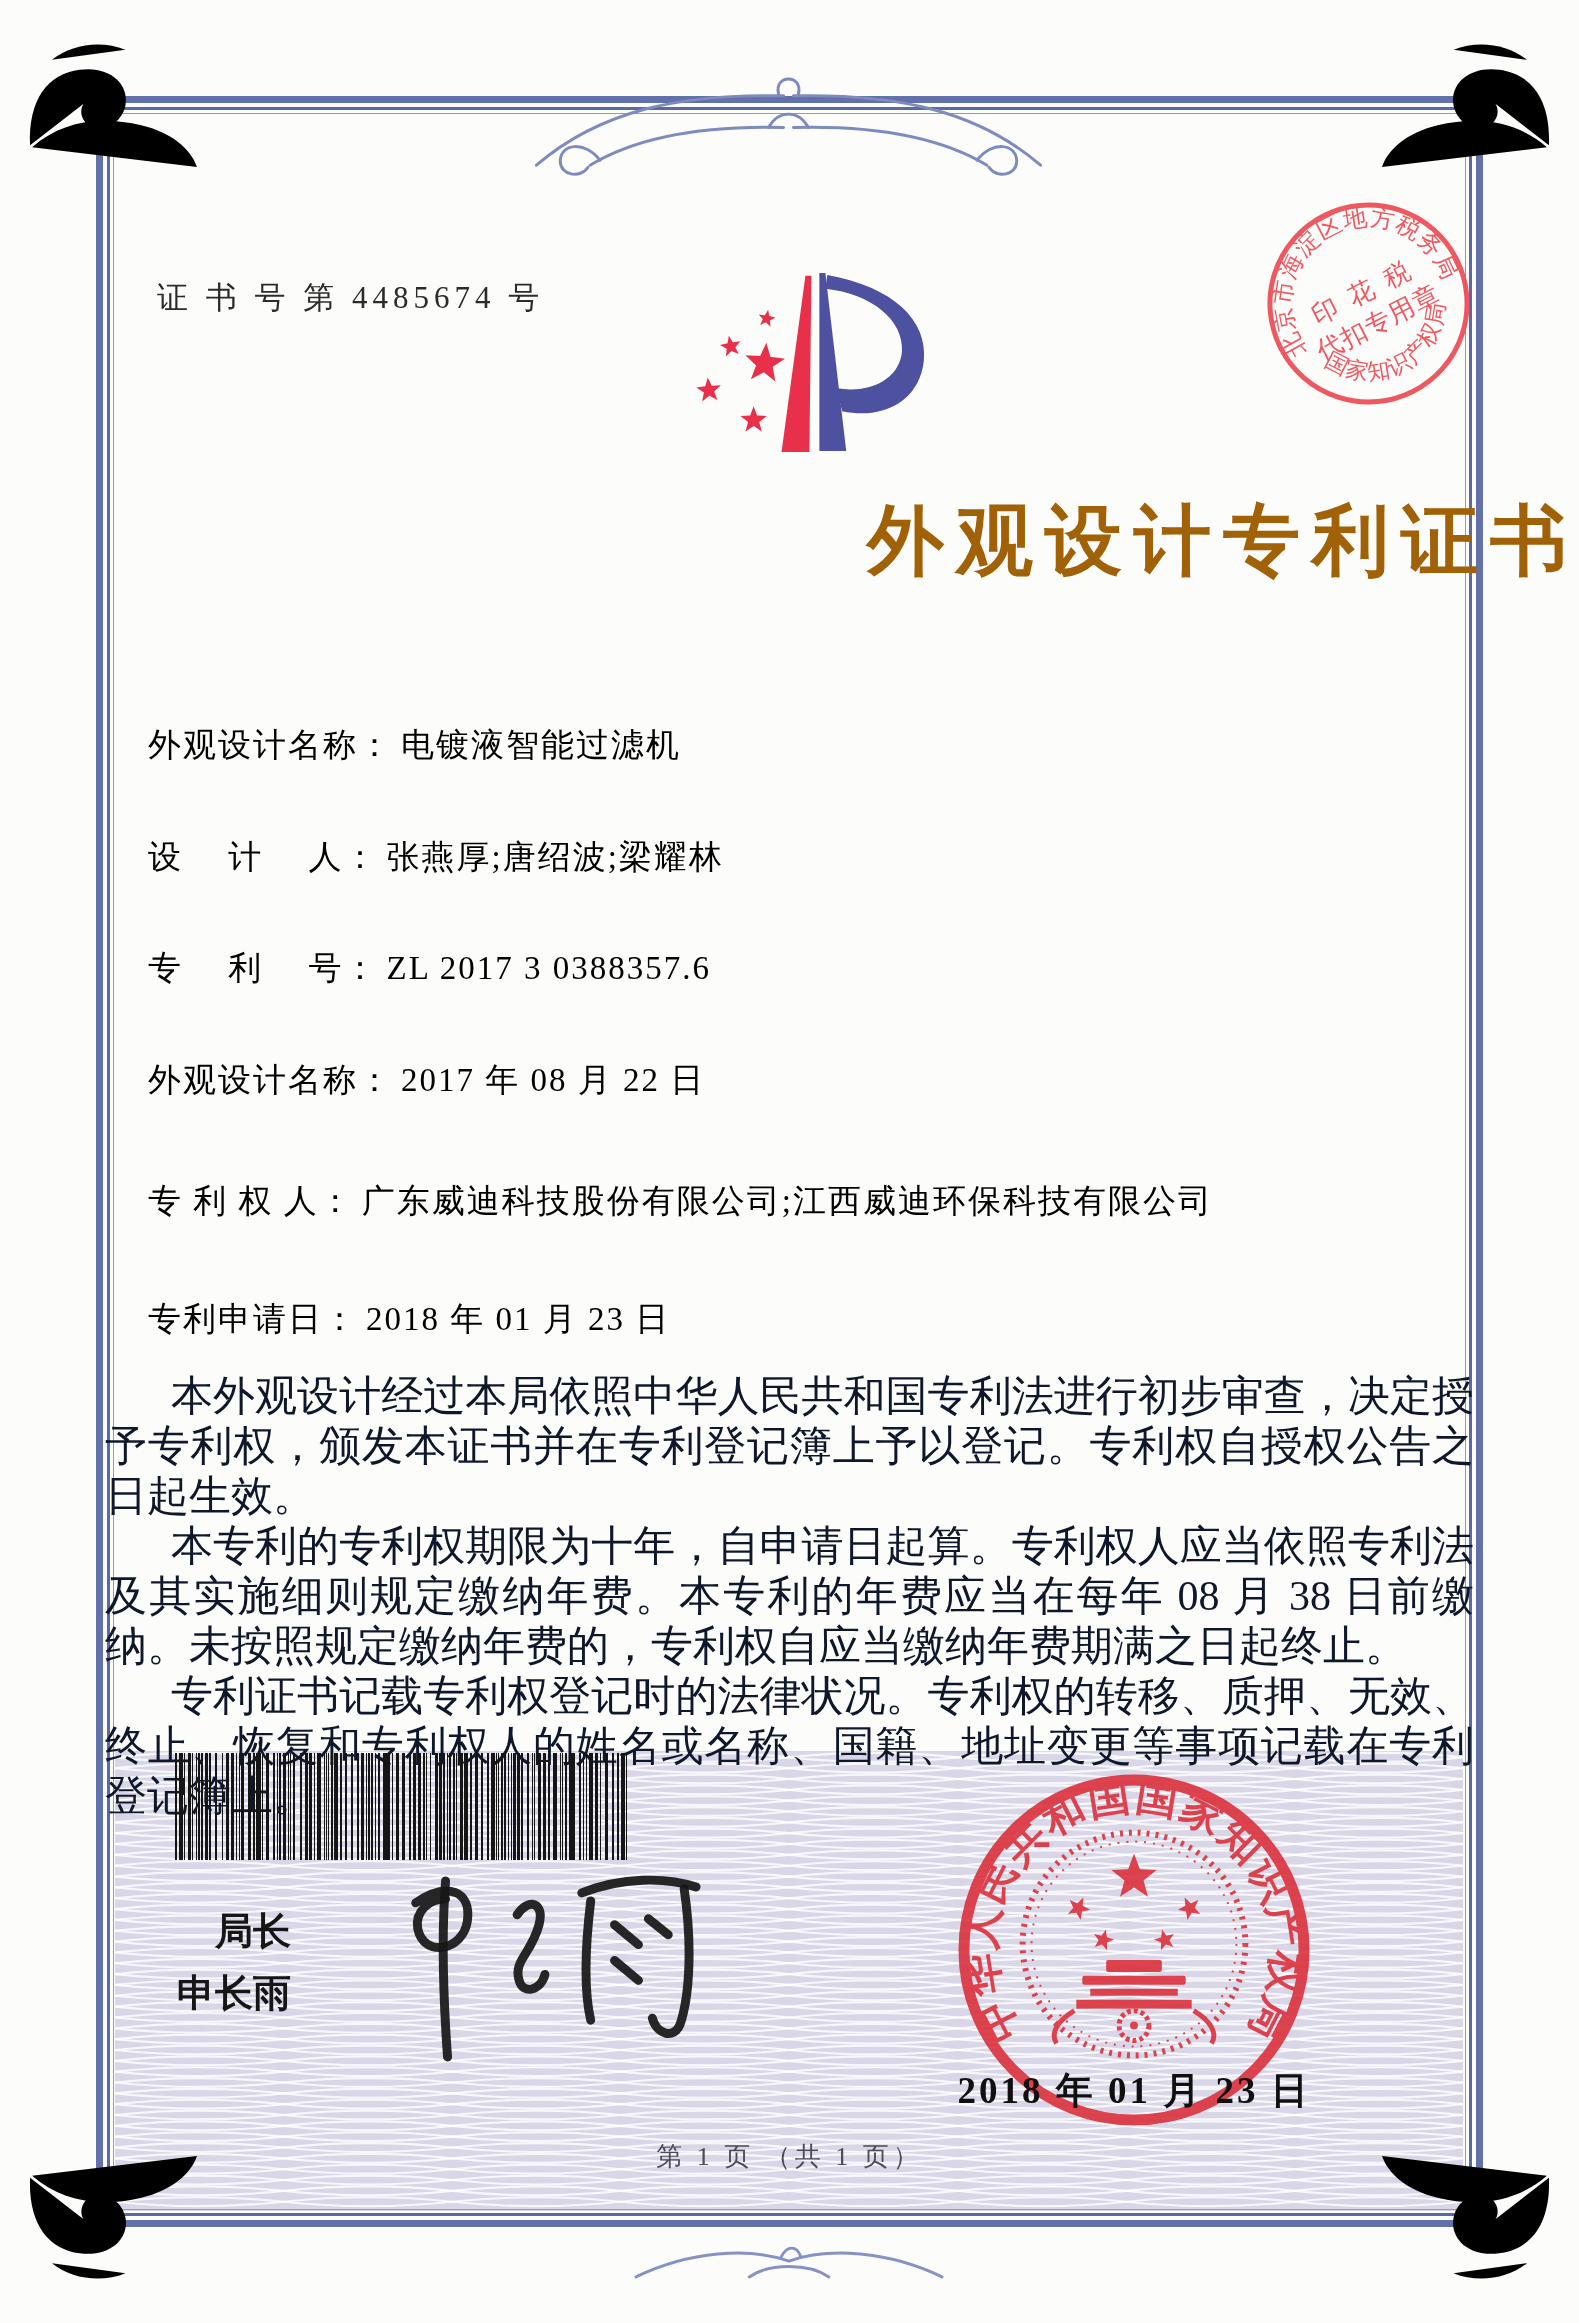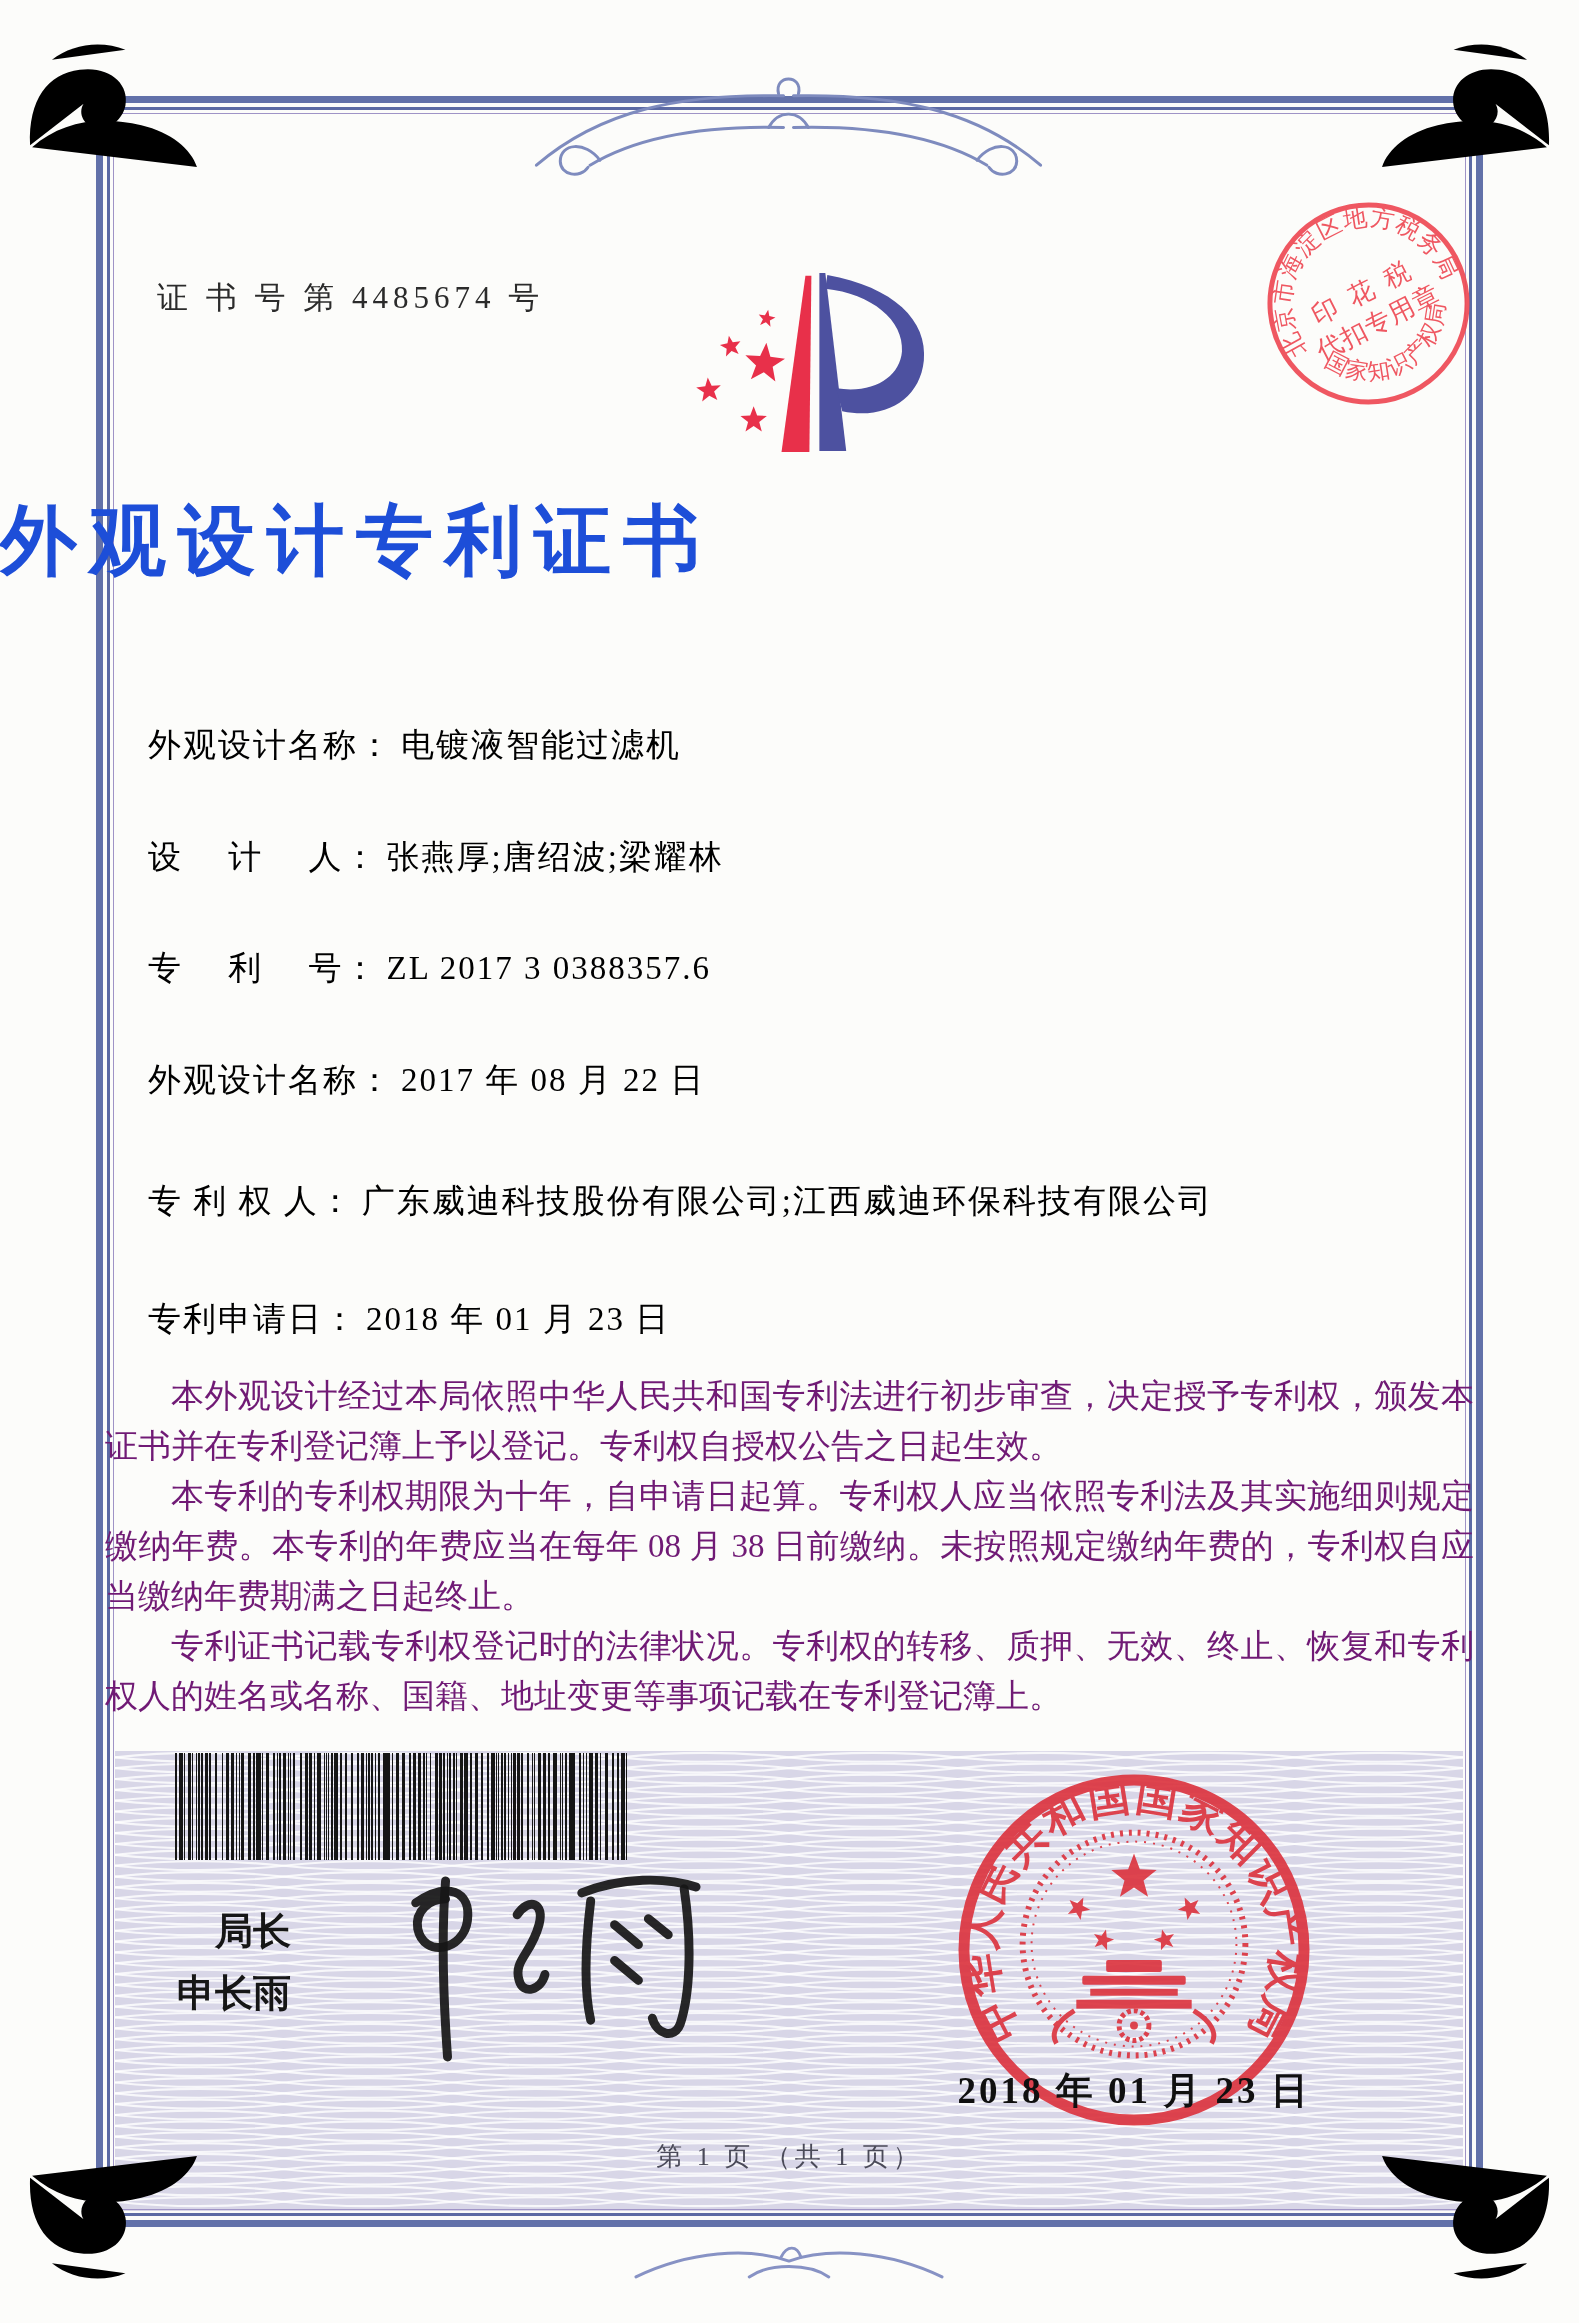--- a/index.html
+++ b/index.html
@@ -21,31 +21,31 @@
   .orn-bl{left:22px;bottom:30px;transform:scaleY(-1);}
   .orn-br{right:22px;bottom:30px;transform:scale(-1,-1);}
   .orn-topcenter{left:530px;top:66px;color:#7e8bbe;}
   .orn-botcenter{left:630px;bottom:26px;color:#8792c4;}
   
   .band{position:absolute;left:115px;top:1751px;width:1348px;height:460px;background:#d8d6e7;z-index:1;}
   #waves path{fill:none;stroke:#ffffff;stroke-width:2.2;opacity:.8;}
   
   .cert-no{position:absolute;left:157px;top:257px;font-size:31px;letter-spacing:5px;color:#2b2b2b;z-index:8;margin-top:20px;}
   .logo{position:absolute;left:637px;top:249px;z-index:8;}
-  .title{position:absolute;left:0;top:490px;width:100%;text-align:left;
-    font-size:77px;font-weight:700;letter-spacing:12px;color:#1d4ed8;z-index:8;}
+  .title{position:absolute;left:0;top:490px;width:100%;text-align:right;
+    font-size:77px;font-weight:700;letter-spacing:12px;color:#a16207;z-index:8;}
   
   .tax-stamp{position:absolute;left:1262px;top:197px;z-index:8;opacity:.92;}
   .tax-stamp text{font-family:"Liberation Serif","DejaVu Serif",serif;fill:#ee4a55;}
   
   .field{position:absolute;left:148px;font-size:33px;letter-spacing:2px;color:#000000;white-space:nowrap;z-index:8;margin-top:15px;}
   .flabel{margin-right:8px;}
   
   .body-text{position:absolute;left:105px;top:1371px;width:1369px;z-index:8;}
-  .body-text p{margin:0;font-size:33px;line-height:50px;text-indent:66px;text-align:justify;color:#701a75;}
+  .body-text p{margin:0;font-size:42px;line-height:50px;text-indent:66px;text-align:justify;color:#0f172a;}
   
   .barcode{position:absolute;left:175px;top:1753px;width:454px;height:107px;z-index:8;
     background-image:
       repeating-linear-gradient(90deg,#151515 0 2px,transparent 2px 4px,#151515 4px 7px,transparent 7px 9px,#151515 9px 10px,transparent 10px 14px,#151515 14px 16px,transparent 16px 21px,#151515 21px 22px,transparent 22px 26px),
       repeating-linear-gradient(90deg,#151515 0 1px,transparent 1px 6px,#151515 6px 8px,transparent 8px 13px,#151515 13px 14px,transparent 14px 17px);
   }
   .signer{position:absolute;left:177px;top:1900px;z-index:8;
     font-family:"Liberation Sans","DejaVu Sans",sans-serif;font-weight:700;color:#161616;}
   .signer .t{font-size:38px;line-height:62px;text-align:right;}
   .signature{position:absolute;left:368px;top:1863px;z-index:9;}

